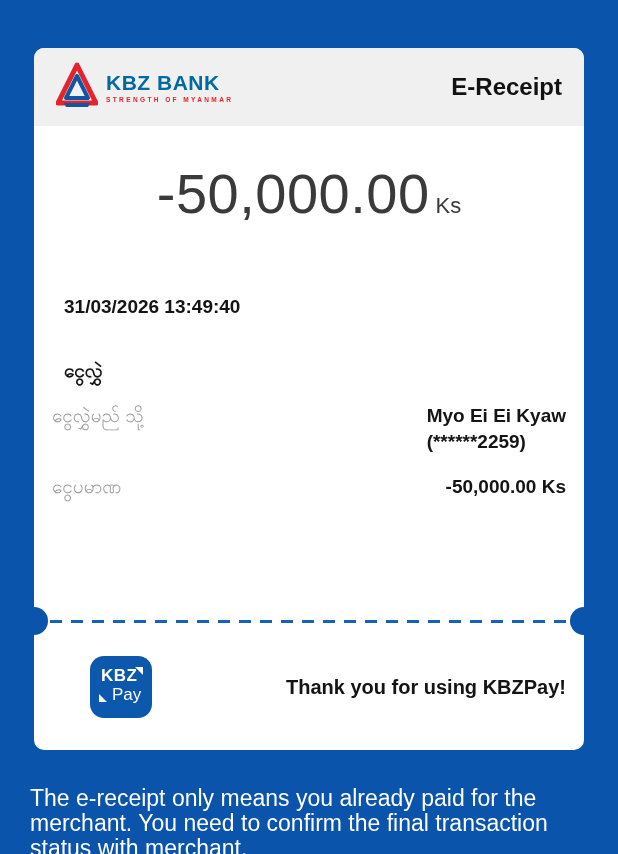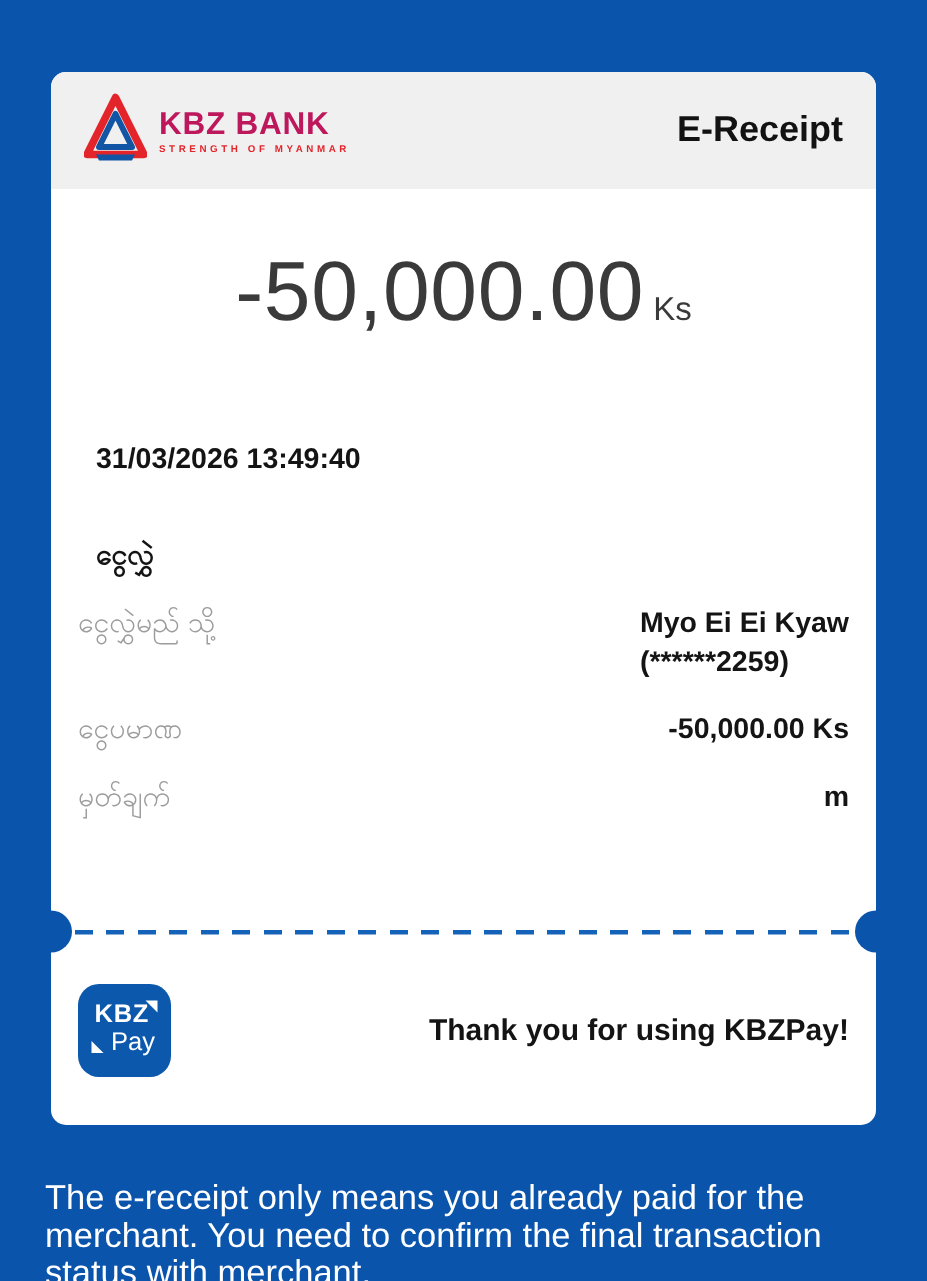--- a/index.html
+++ b/index.html
@@ -22,21 +22,21 @@
     background: #F0F0F0;
     border-radius: 10px 10px 0 0;
     display: flex;
     align-items: center;
     justify-content: space-between;
     padding: 0 22px;
   }
   .bank-logo { display: flex; align-items: center; gap: 8px; }
   .bank-text { display: flex; flex-direction: column; }
   .bank-name {
-    color: #be185d;
+    color: #0369a1;
     font-size: 21px;
     font-weight: 800;
     letter-spacing: 0.5px;
     line-height: 22px;
   }
   .bank-tagline {
     color: #E3242B;
     font-size: 6.5px;
     font-weight: 700;
     letter-spacing: 2.4px;
@@ -114,20 +114,21 @@
     align-items: center;
     justify-content: space-between;
   }
   .kbzpay-logo {
     width: 62px; height: 62px;
     background: #0B58AC;
     border-radius: 14px;
     position: relative;
     color: #FFFFFF;
     padding: 10px 0 0 11px;
+    margin-left: 38px;
   }
   .kbzpay-line1 { font-size: 17px; font-weight: 700; letter-spacing: 0.5px; line-height: 19px; }
   .kbzpay-line2 { font-size: 17px; font-weight: 400; line-height: 19px; margin-left: 11px; }
   .kbzpay-tri-tr {
     position: absolute; top: 11px; right: 9px;
     width: 0; height: 0;
     border-top: 8px solid #FFFFFF;
     border-left: 8px solid transparent;
   }
   .kbzpay-tri-bl {
@@ -188,24 +189,20 @@
     </div>
     <div class="detail-row">
       <span class="row-label">ငွေလွှဲမည် သို့</span>
       <span class="row-value">Myo Ei Ei Kyaw
 (******2259)</span>
     </div>
     <div class="detail-row">
       <span class="row-label">ငွေပမာဏ</span>
       <span class="row-value">-50,000.00 Ks</span>
     </div>
-    <div class="detail-row">
-      <span class="row-label">မှတ်ချက်</span>
-      <span class="row-value">m</span>
-    </div>
   </div>
 
   <div class="notch notch-left"></div>
   <div class="notch notch-right"></div>
   <div class="separator"></div>
 
   <div class="card-footer">
     <div class="kbzpay-logo">
       <div class="kbzpay-line1">KBZ</div>
       <div class="kbzpay-line2">Pay</div>

